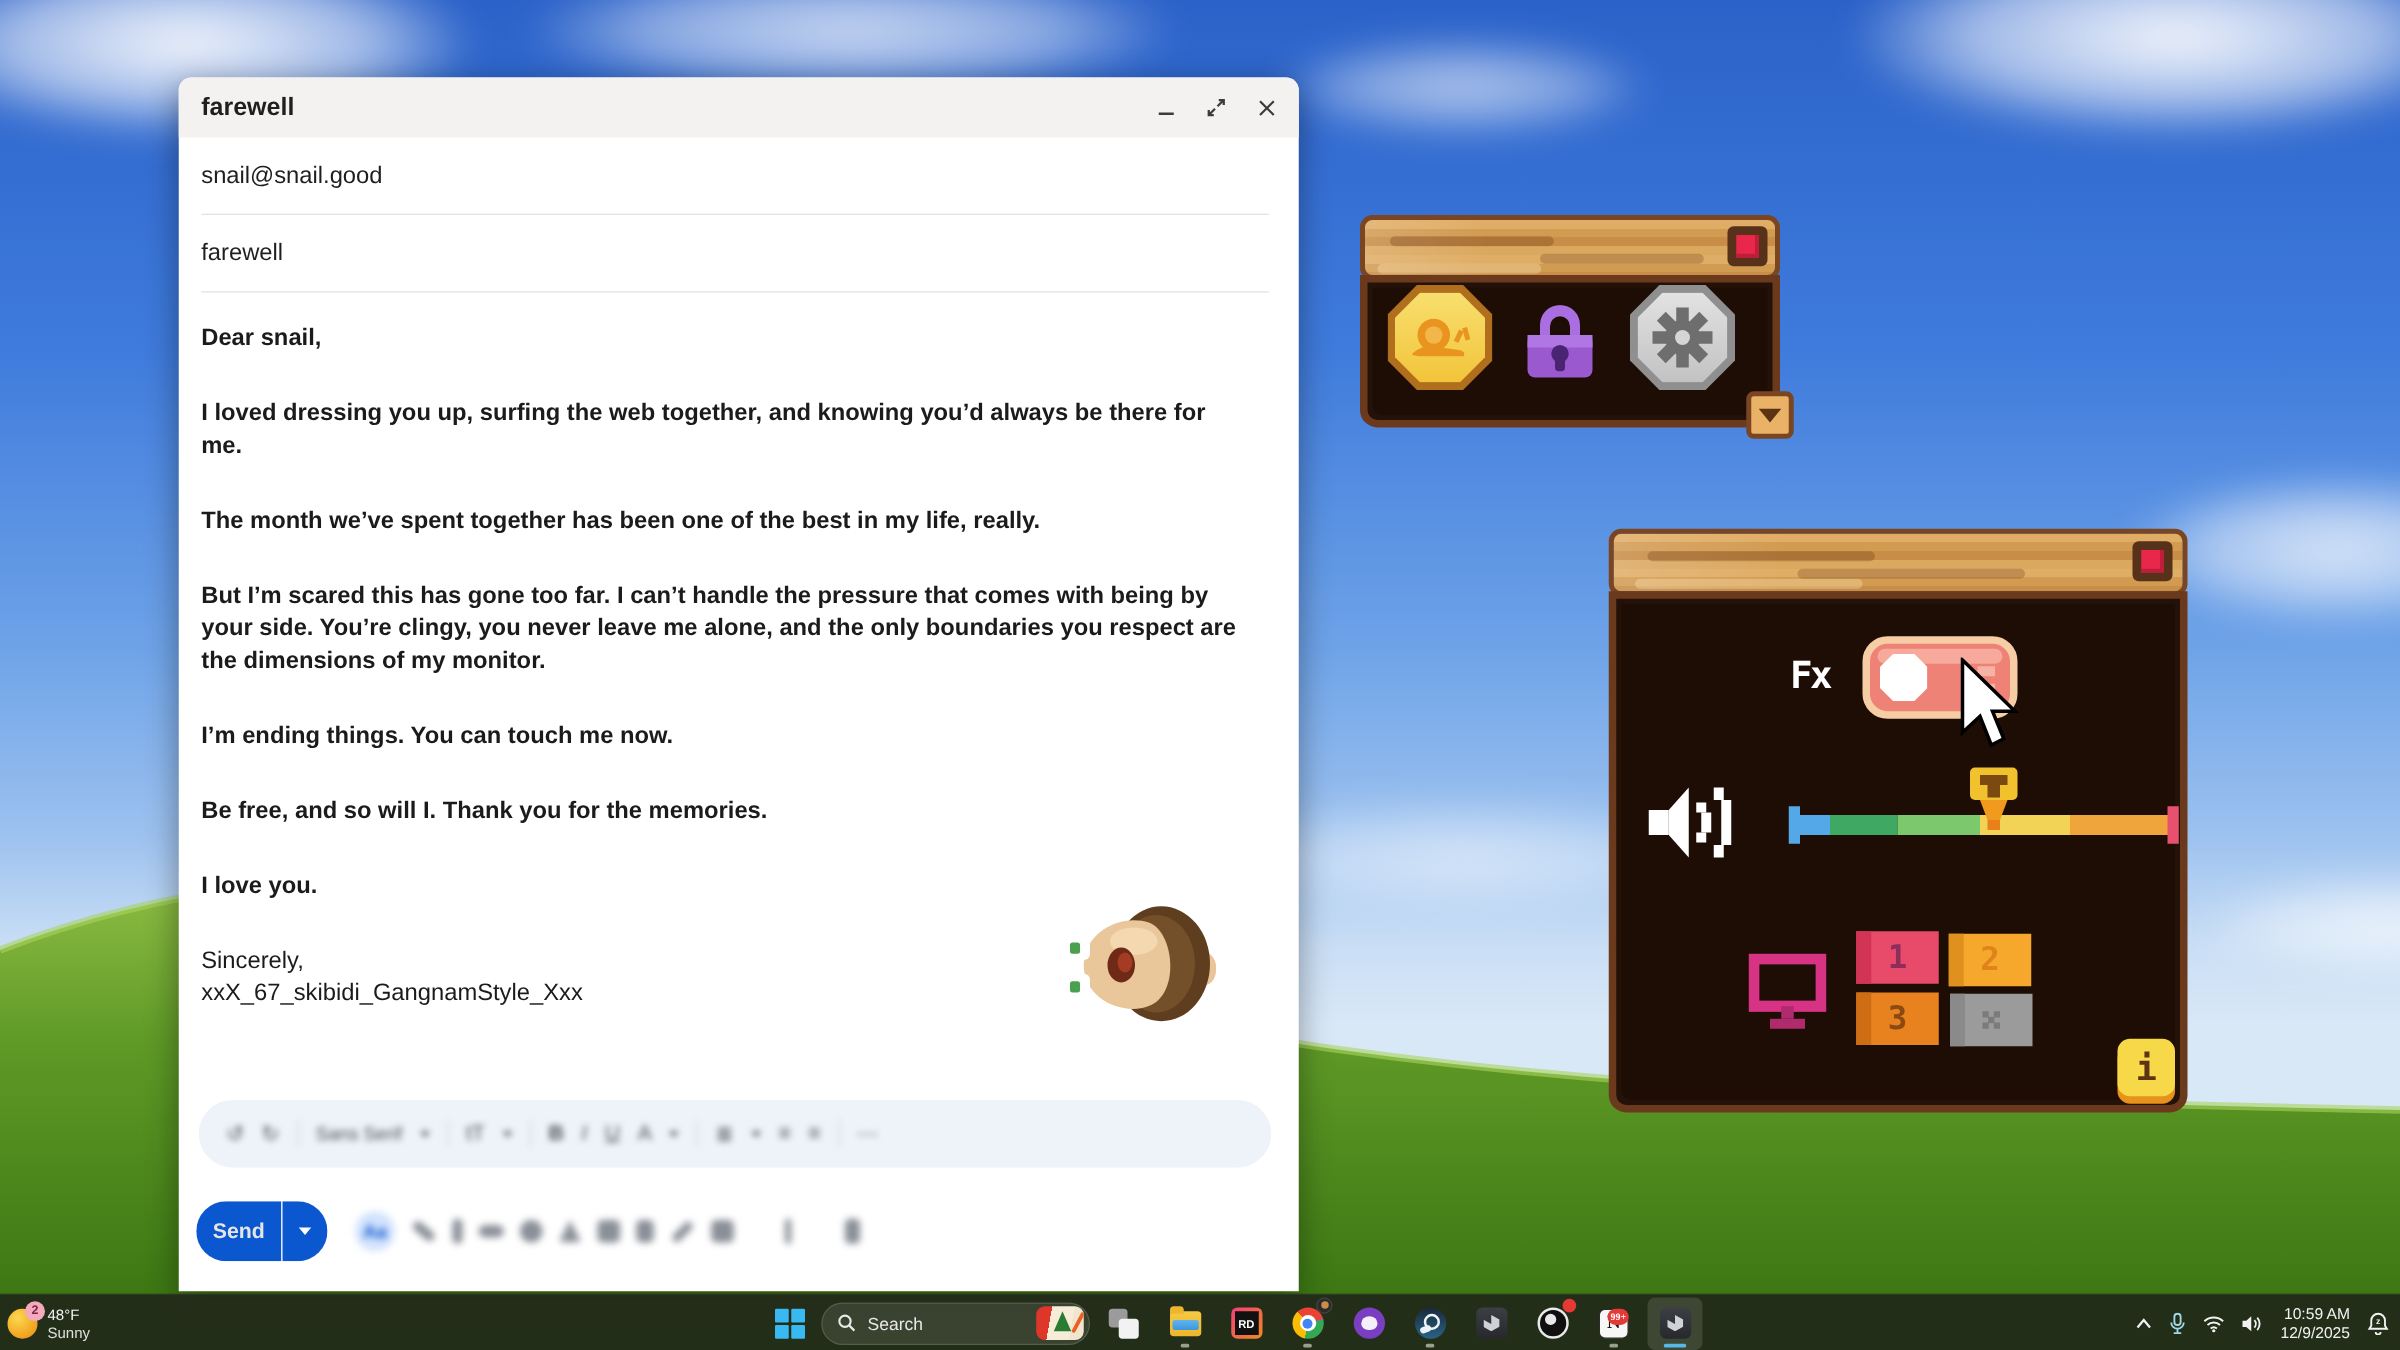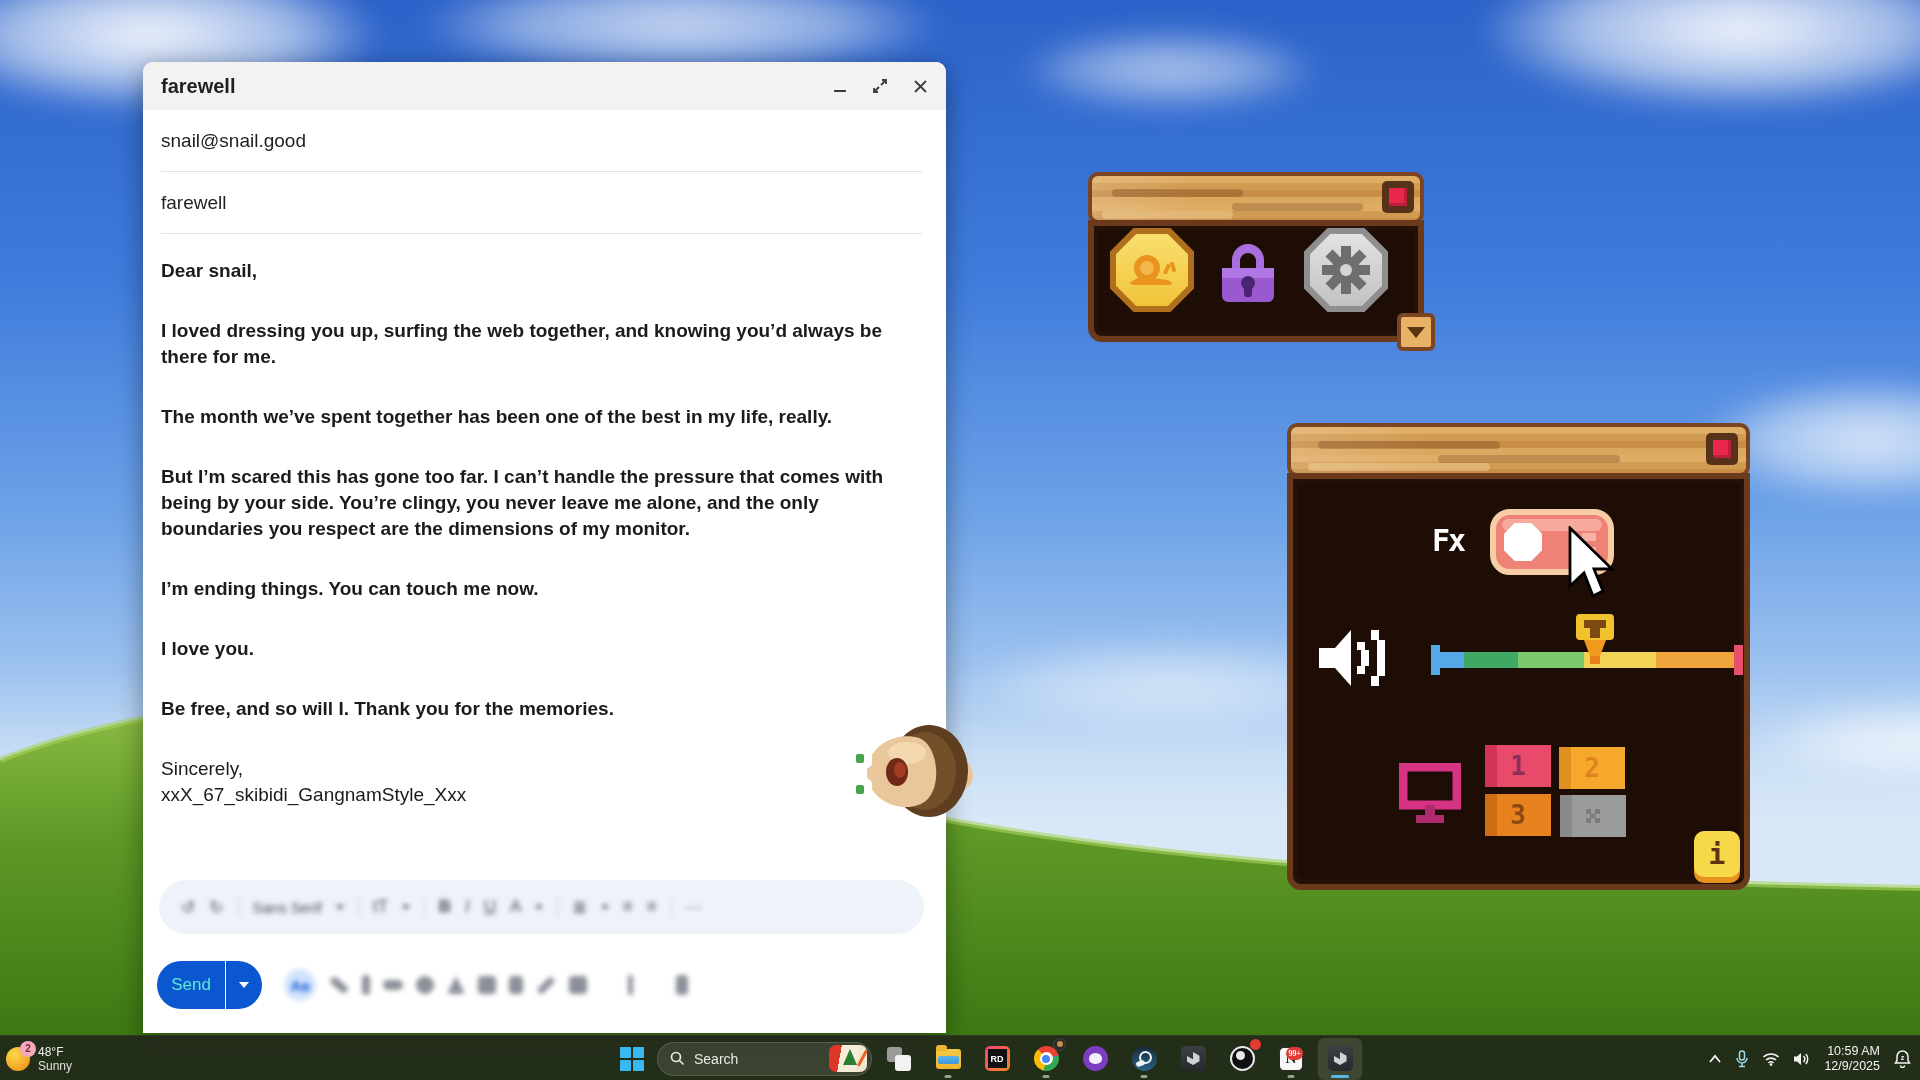--- a/index.html
+++ b/index.html
@@ -7,21 +7,21 @@
   .abs { position:absolute; }
 
   
   .wallpaper { position:absolute; inset:0;
     background:linear-gradient(to bottom,#2b62c9 0%,#3f7bdc 26%,#6ea3e8 48%,#9dc2ef 62%,#c9def5 70%,#d9e8f7 76%); }
   .cloud { position:absolute; border-radius:50%; filter:blur(14px);
     background:radial-gradient(ellipse at center, rgba(255,255,255,.95) 0%, rgba(255,255,255,.55) 45%, rgba(255,255,255,0) 72%); }
   .hill { position:absolute; left:0; bottom:0; width:1920px; height:420px; }
 
   
-  .compose { left:143px; top:62px; width:803px; height:971px; background:#fff;
+  .compose { left:143px; top:62px; width:896px; height:971px; background:#fff;
     border-radius:10px 10px 0 0; box-shadow:0 6px 26px rgba(0,0,0,.38); }
   .compose-header { position:absolute; left:0; top:0; right:0; height:48px; background:#f3f2f0;
     border-radius:10px 10px 0 0; display:flex; align-items:center; }
   .compose-title { font-size:20px; font-weight:bold; color:#1f1f1f; padding-left:18px; }
   .win-btns { position:absolute; right:14px; top:0; height:48px; display:flex; align-items:center; gap:16px; }
   .win-btn { width:24px; height:24px; display:flex; align-items:center; justify-content:center; cursor:pointer; }
   .field-row { position:absolute; left:18px; right:24px; display:flex; align-items:center;
     font-size:19px; color:#1f1f1f; border-bottom:1px solid #e4e2e0; }
   .row-to { top:48px; height:62px; }
   .row-subject { top:110px; height:62px; }
@@ -30,21 +30,21 @@
   .compose-body .sig { margin-bottom:0; }
 
   .format-bar { position:absolute; left:16px; top:818px; right:22px; height:54px;
     background:#eef3fa; border-radius:27px; display:flex; align-items:center; padding:0 22px; }
   .fb-inner { display:flex; align-items:center; gap:14px; color:#4a4f55; font-size:17px; filter:blur(2.4px); }
   .fb-div { width:1px; height:22px; background:#c9d0da; }
   .caret { width:0; height:0; border-left:4px solid transparent; border-right:4px solid transparent; border-top:5px solid #5f6368; display:inline-block; }
 
   .send-row { position:absolute; left:14px; top:898px; right:20px; height:50px; display:flex; align-items:center; }
   .send-btn { height:48px; display:flex; border-radius:24px; overflow:hidden; cursor:pointer; }
-  .send-main { background:#0b57d0; color:#5eead4; font-size:17px; font-weight:normal;
+  .send-main { background:#0b57d0; color:#e5e5e5; font-size:17px; font-weight:bold;
     display:flex; align-items:center; justify-content:center; width:68px; }
   .send-sep { width:1px; background:rgba(255,255,255,.55); }
   .send-drop { background:#0b57d0; width:36px; display:flex; align-items:center; justify-content:center; }
   .send-caret { width:0; height:0; border-left:5px solid transparent; border-right:5px solid transparent; border-top:6px solid #fff; }
   .icon-row { display:flex; align-items:center; gap:13px; margin-left:22px; filter:blur(2.8px); }
   .aa-chip { width:32px; height:32px; border-radius:50%; background:#d3e3fd; color:#0b57d0;
     font-size:15px; font-weight:bold; display:flex; align-items:center; justify-content:center; }
   .gicon { width:18px; height:18px; border-radius:4px; background:#8a8f98; }
   .gicon.round { border-radius:50%; }
   .gicon.tall { width:8px; height:20px; }
@@ -217,22 +217,22 @@
   <div class="field-row row-subject">
     <span>farewell</span>
   </div>
 
   <div class="compose-body">
     <div class="para">Dear snail,</div>
     <div class="para">I loved dressing you up, surfing the web together, and knowing you’d always be there for me.</div>
     <div class="para">The month we’ve spent together has been one of the best in my life, really.</div>
     <div class="para">But I’m scared this has gone too far. I can’t handle the pressure that comes with being by your side. You’re clingy, you never leave me alone, and the only boundaries you respect are the dimensions of my monitor.</div>
     <div class="para">I’m ending things. You can touch me now.</div>
+    <div class="para">Be free, and so will I. Thank you for the memories.</div>
     <div class="para">I love you.</div>
-    <div class="para">Be free, and so will I. Thank you for the memories.</div>
     <div class="sig">Sincerely,</div>
     <div class="sig">xxX_67_skibidi_GangnamStyle_Xxx</div>
   </div>
 
   <div class="format-bar">
     <div class="fb-inner">
       <span>↺</span>
       <span>↻</span>
       <span class="fb-div"></span>
       <span style="font-size:15px;">Sans Serif</span>

